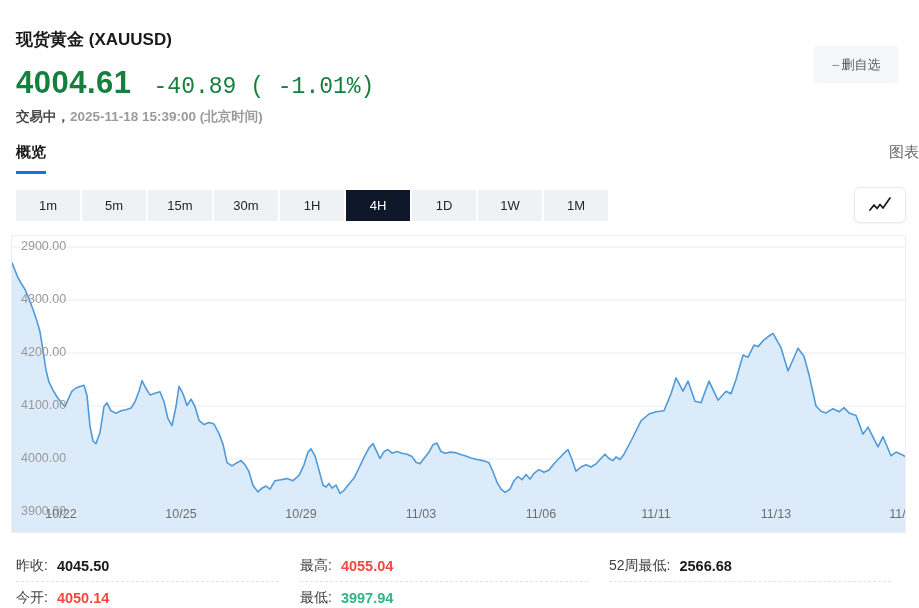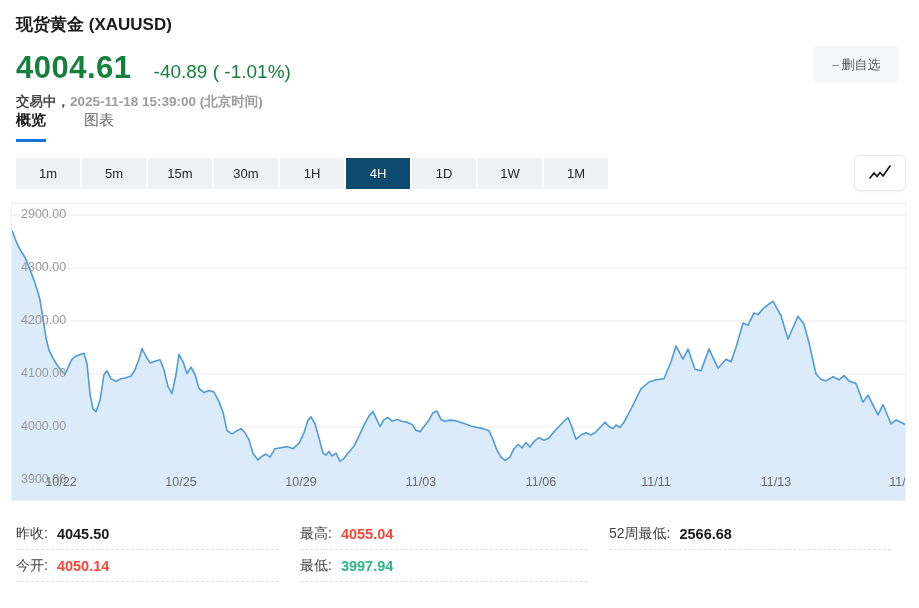--- a/index.html
+++ b/index.html
@@ -1,44 +1,44 @@
 <!DOCTYPE html>
 <html><head>
 <meta charset="utf-8">
 <style>
   html,body{margin:0;padding:0;background:#fff;}
   body{width:919px;height:608px;position:relative;overflow:hidden;
        font-family:"Liberation Sans","DejaVu Sans",sans-serif;color:#1a1a1a;}
 
   
-  .header{padding:13px 20px 0 16px;position:relative;}
+  .header{padding:28px 20px 0 16px;position:relative;}
   .title{font-size:17px;font-weight:bold;color:#1a1a1a;}
   .fav-btn{position:absolute;top:46px;right:21px;width:84px;height:37px;
            background:#f5f6f7;border:none;border-radius:4px;cursor:pointer;
            display:flex;align-items:center;justify-content:center;gap:2px;
            font-size:13px;color:#5a5a5a;font-family:inherit;}
   .fav-btn .minus{color:#8b8b8b;font-size:14px;line-height:1;}
   .price-row{margin-top:14px;display:flex;align-items:baseline;gap:22px;}
   .price{font-size:31px;font-weight:bold;letter-spacing:.5px;}
-  .change{font-size:19px;}
+  .change{font-size:23px;font-family:Liberation Mono, monospace;}
   .status-row{margin-top:7px;font-size:13.5px;color:#4a4a4a;font-weight:bold;}
   .status-row .ts{color:#9b9b9b;}
 
   
-  .tabs{padding-left:16px;display:flex;gap:38px;}
+  .tabs{margin-top:17px;padding-left:16px;display:flex;gap:38px;justify-content:space-between;}
   .tab{font-size:15px;color:#666;padding-bottom:9px;cursor:pointer;border-bottom:3px solid transparent;}
   .tab.active{color:#1a1a1a;font-weight:bold;border-bottom-color:#1573dc;}
 
   
   .toolbar{margin-top:13px;padding:0 13px 0 16px;display:flex;align-items:center;}
   .intervals{display:flex;gap:2px;}
   .interval{width:64px;height:31px;border:none;background:#eff1f4;color:#262626;
             font-size:13px;font-family:inherit;cursor:pointer;display:flex;
             align-items:center;justify-content:center;}
-  .interval.active{background:#0c4a6e;color:#fff;}
+  .interval.active{background:#0f172a;color:#fff;}
   .toolbar .spacer{flex:1;}
   .spark-btn{width:52px;height:36px;background:#fff;border:1px solid #e8eaec;
              border-radius:6px;box-shadow:0 1px 2px rgba(0,0,0,.05);cursor:pointer;
              display:flex;align-items:center;justify-content:center;}
 
   
   .chart{margin:12px 0 0 11px;width:893px;height:296px;position:relative;
          border:1px solid #efefef;box-sizing:content-box;overflow:hidden;background:#fff;}
   .chart svg{position:absolute;left:0;top:0;}
   .ytick{position:absolute;left:9px;font-size:12.5px;color:#999;pointer-events:none;}

